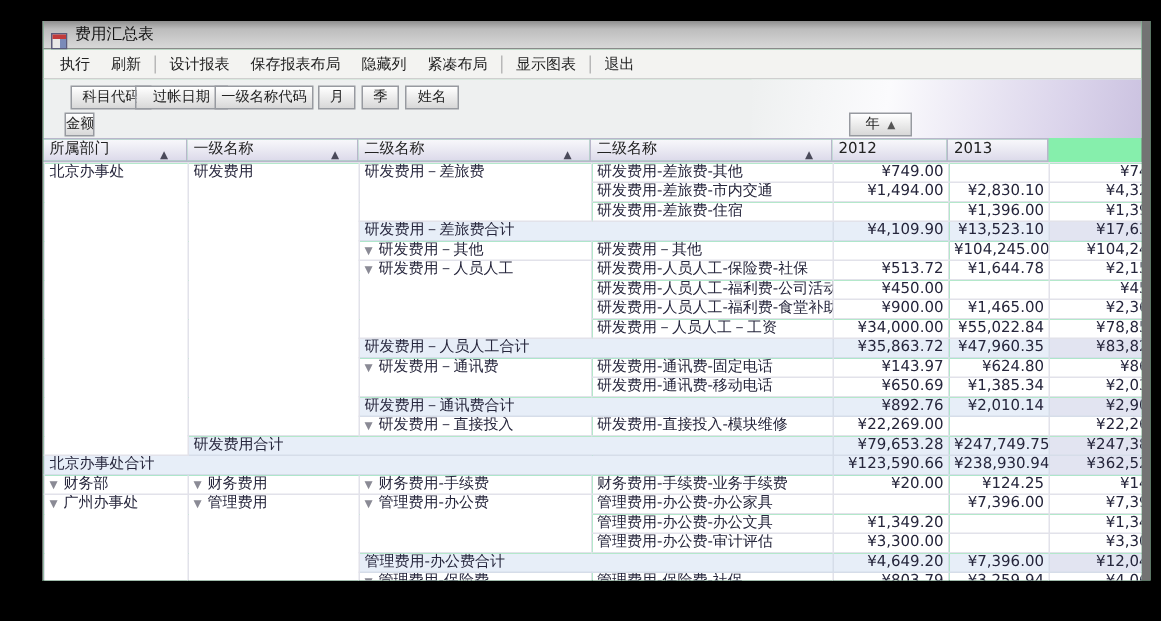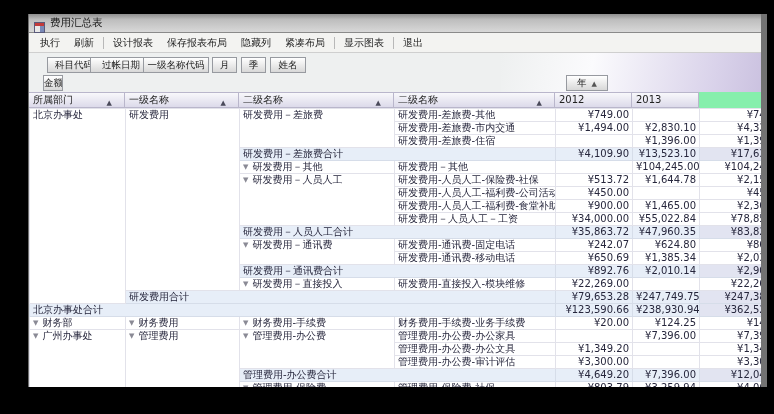--- a/index.html
+++ b/index.html
@@ -182,21 +182,21 @@
         </tr>
         <tr class="st">
           <td class="l2sum" colspan="2"><span>研发费用－人员人工合计</span></td>
           <td class="num"><span>¥35,863.72</span></td>
           <td class="num"><span>¥47,960.35</span></td>
           <td class="tot"><span>¥83,824.07</span></td>
         </tr>
         <tr>
           <td class="l2" rowspan="2"><span class="collapse">▼</span><span>研发费用－通讯费</span></td>
           <td class="subj"><span>研发费用-通讯费-固定电话</span></td>
-          <td class="num"><span>¥242.07</span></td>
+          <td class="num"><span>¥143.97</span></td>
           <td class="num"><span>¥624.80</span></td>
           <td class="tot"><span>¥866.87</span></td>
         </tr>
         <tr>
           <td class="subj"><span>研发费用-通讯费-移动电话</span></td>
           <td class="num"><span>¥650.69</span></td>
           <td class="num"><span>¥1,385.34</span></td>
           <td class="tot"><span>¥2,036.03</span></td>
         </tr>
         <tr class="st">

